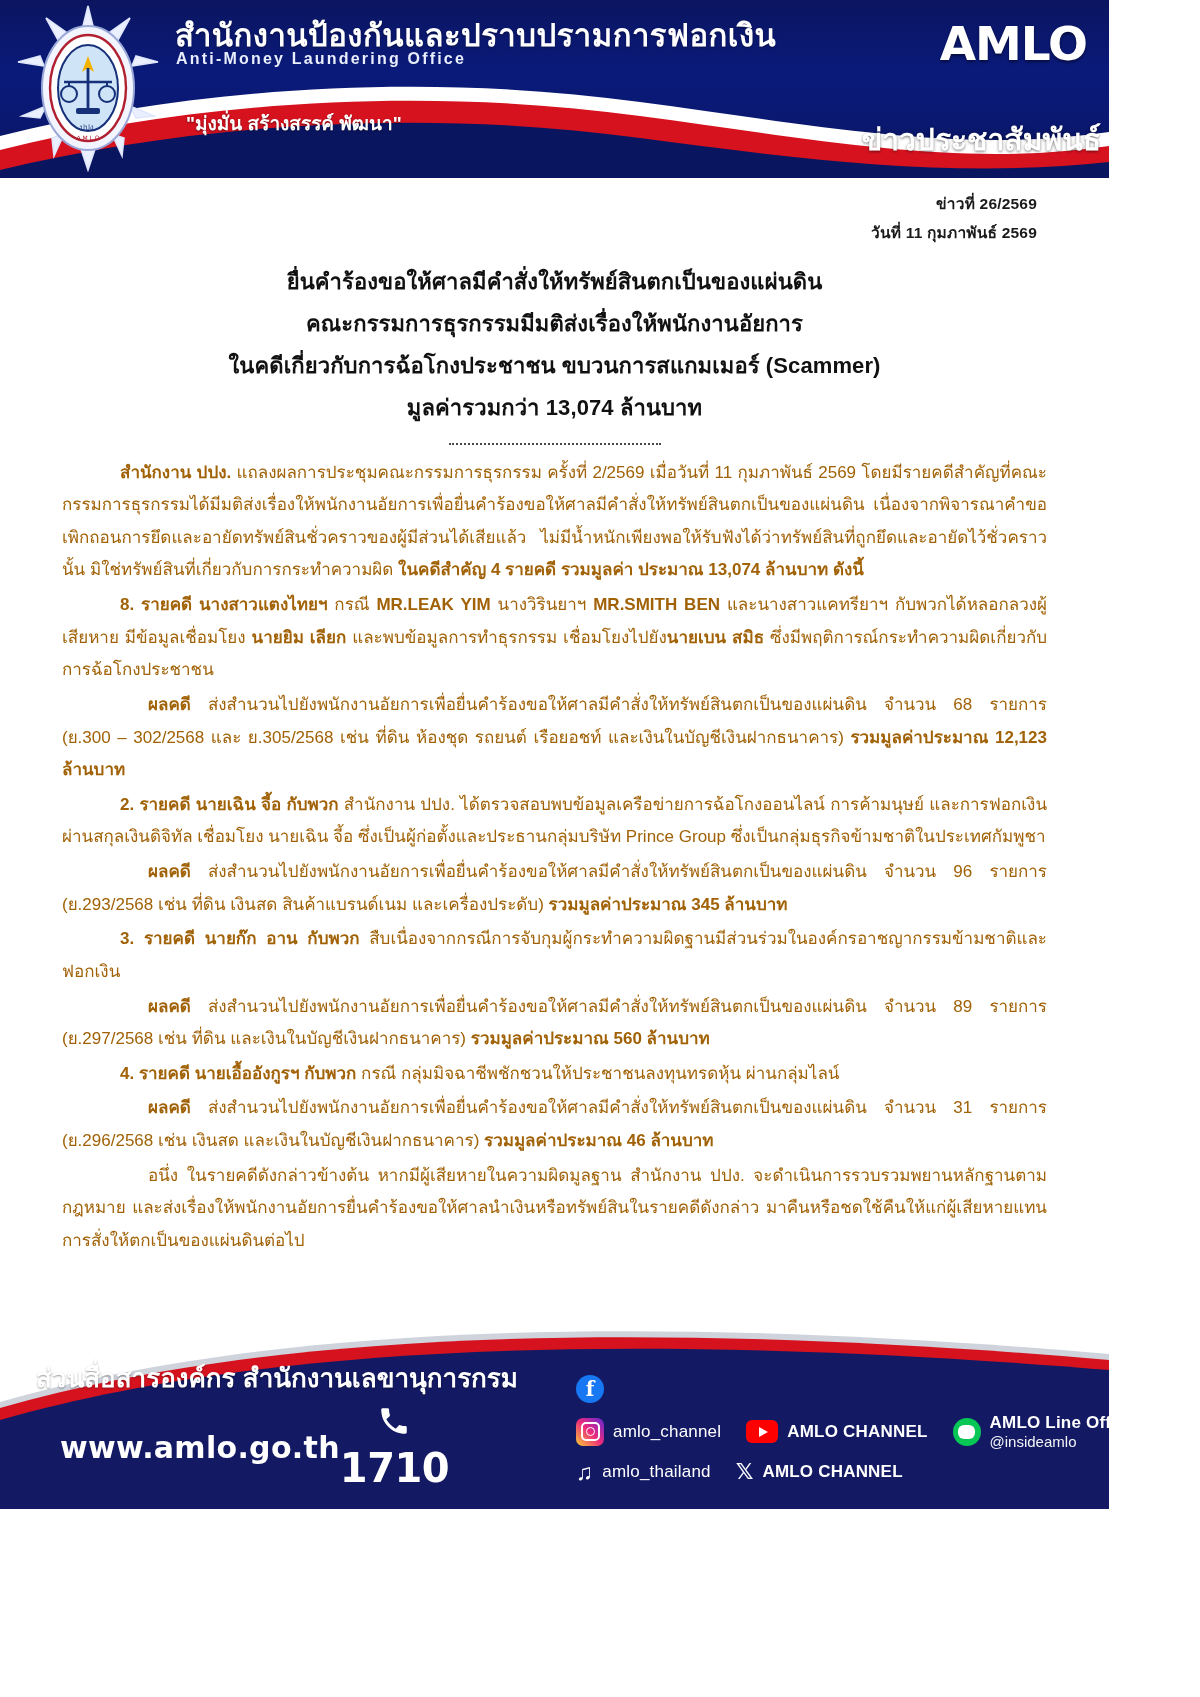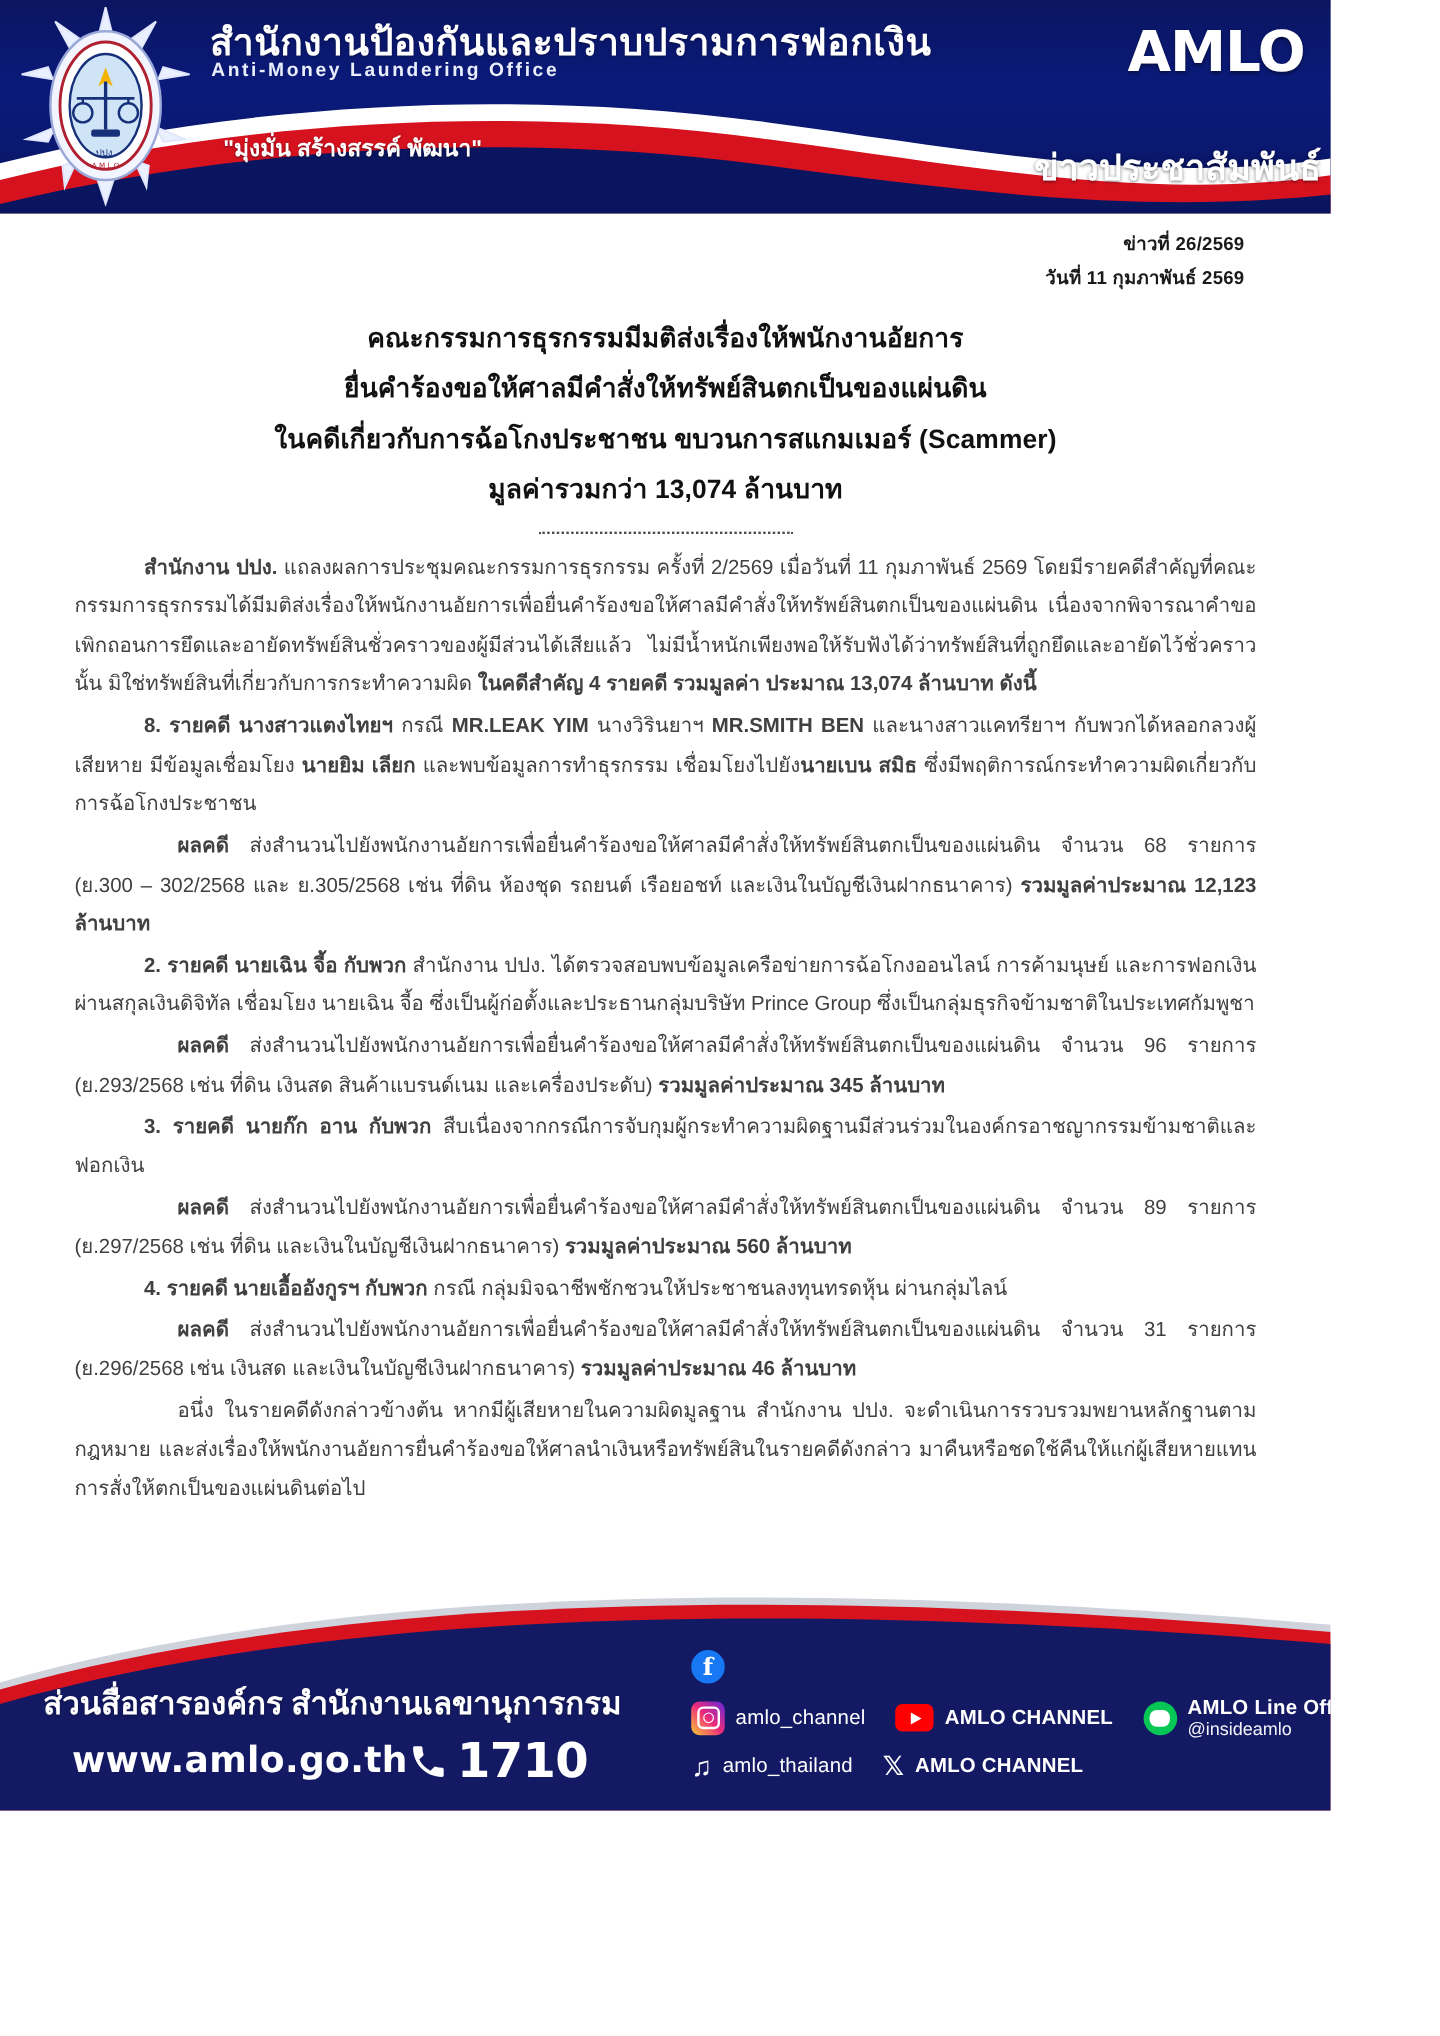--- a/index.html
+++ b/index.html
@@ -124,21 +124,21 @@
   .divider{
     width:212px;
     margin:14px auto 12px auto;
     border-top:2px dotted #4a4a4a;
     height:0;
   }
 
   
   .content{
     padding:0 62px 0 62px;
-    color:#404040;
+    color:#a16207;
     font-size:17px;
     line-height:1.92;
     text-align:justify;
   }
   .content p{
     margin:0 0 2px 0;
     text-indent:58px;
   }
   .content p.indent-wide{text-indent:86px;}
   b{font-weight:bold;}
@@ -177,20 +177,21 @@
   .f-web{
     font-size:30px;
     font-weight:bold;
     letter-spacing:.3px;
     font-family:"DejaVu Sans",sans-serif;
   }
   .f-phone{
     display:flex;
     align-items:center;
     gap:7px;
+    flex-direction:column;
   }
   .f-phone .num{
     font-size:40px;
     font-weight:bold;
     letter-spacing:-.5px;
     font-family:"DejaVu Sans",sans-serif;
   }
 
   .footer-right{
     position:absolute;
@@ -292,22 +293,22 @@
     <div class="amlo-logo">AMLO</div>
     <div class="news-label">ข่าวประชาสัมพันธ์</div>
   </div>
 
   <div class="meta">
     <div>ข่าวที่ 26/2569</div>
     <div>วันที่ 11 กุมภาพันธ์ 2569</div>
   </div>
 
   <div class="title-block">
+    <div class="title-line">ยื่นคำร้องขอให้ศาลมีคำสั่งให้ทรัพย์สินตกเป็นของแผ่นดิน</div>
     <div class="title-line">คณะกรรมการธุรกรรมมีมติส่งเรื่องให้พนักงานอัยการ</div>
-    <div class="title-line">ยื่นคำร้องขอให้ศาลมีคำสั่งให้ทรัพย์สินตกเป็นของแผ่นดิน</div>
     <div class="title-line">ในคดีเกี่ยวกับการฉ้อโกงประชาชน ขบวนการสแกมเมอร์ (Scammer)</div>
     <div class="title-line">มูลค่ารวมกว่า 13,074 ล้านบาท</div>
     <div class="divider"></div>
   </div>
 
   <div class="content">
 
     <p><b>สำนักงาน ปปง.</b><span> แถลงผลการประชุมคณะกรรมการธุรกรรม ครั้งที่ 2/2569 เมื่อวันที่ 11 กุมภาพันธ์ 2569 โดยมีรายคดีสำคัญที่คณะกรรมการธุรกรรมได้มีมติส่งเรื่องให้พนักงานอัยการเพื่อยื่นคำร้องขอให้ศาลมีคำสั่งให้ทรัพย์สินตกเป็นของแผ่นดิน เนื่องจากพิจารณาคำขอเพิกถอนการยึดและอายัดทรัพย์สินชั่วคราวของผู้มีส่วนได้เสียแล้ว ไม่มีน้ำหนักเพียงพอให้รับฟังได้ว่าทรัพย์สินที่ถูกยึดและอายัดไว้ชั่วคราวนั้น มิใช่ทรัพย์สินที่เกี่ยวกับการกระทำความผิด </span><b>ในคดีสำคัญ 4 รายคดี รวมมูลค่า ประมาณ 13,074 ล้านบาท ดังนี้</b></p>
 
     <p><b>8. รายคดี นางสาวแตงไทยฯ</b><span> กรณี </span><b>MR.LEAK YIM</b><span> นางวิรินยาฯ </span><b>MR.SMITH BEN</b><span> และนางสาวแคทรียาฯ กับพวกได้หลอกลวงผู้เสียหาย มีข้อมูลเชื่อมโยง </span><b>นายยิม เลียก</b><span> และพบข้อมูลการทำธุรกรรม เชื่อมโยงไปยัง</span><b>นายเบน สมิธ</b><span> ซึ่งมีพฤติการณ์กระทำความผิดเกี่ยวกับการฉ้อโกงประชาชน</span></p>

